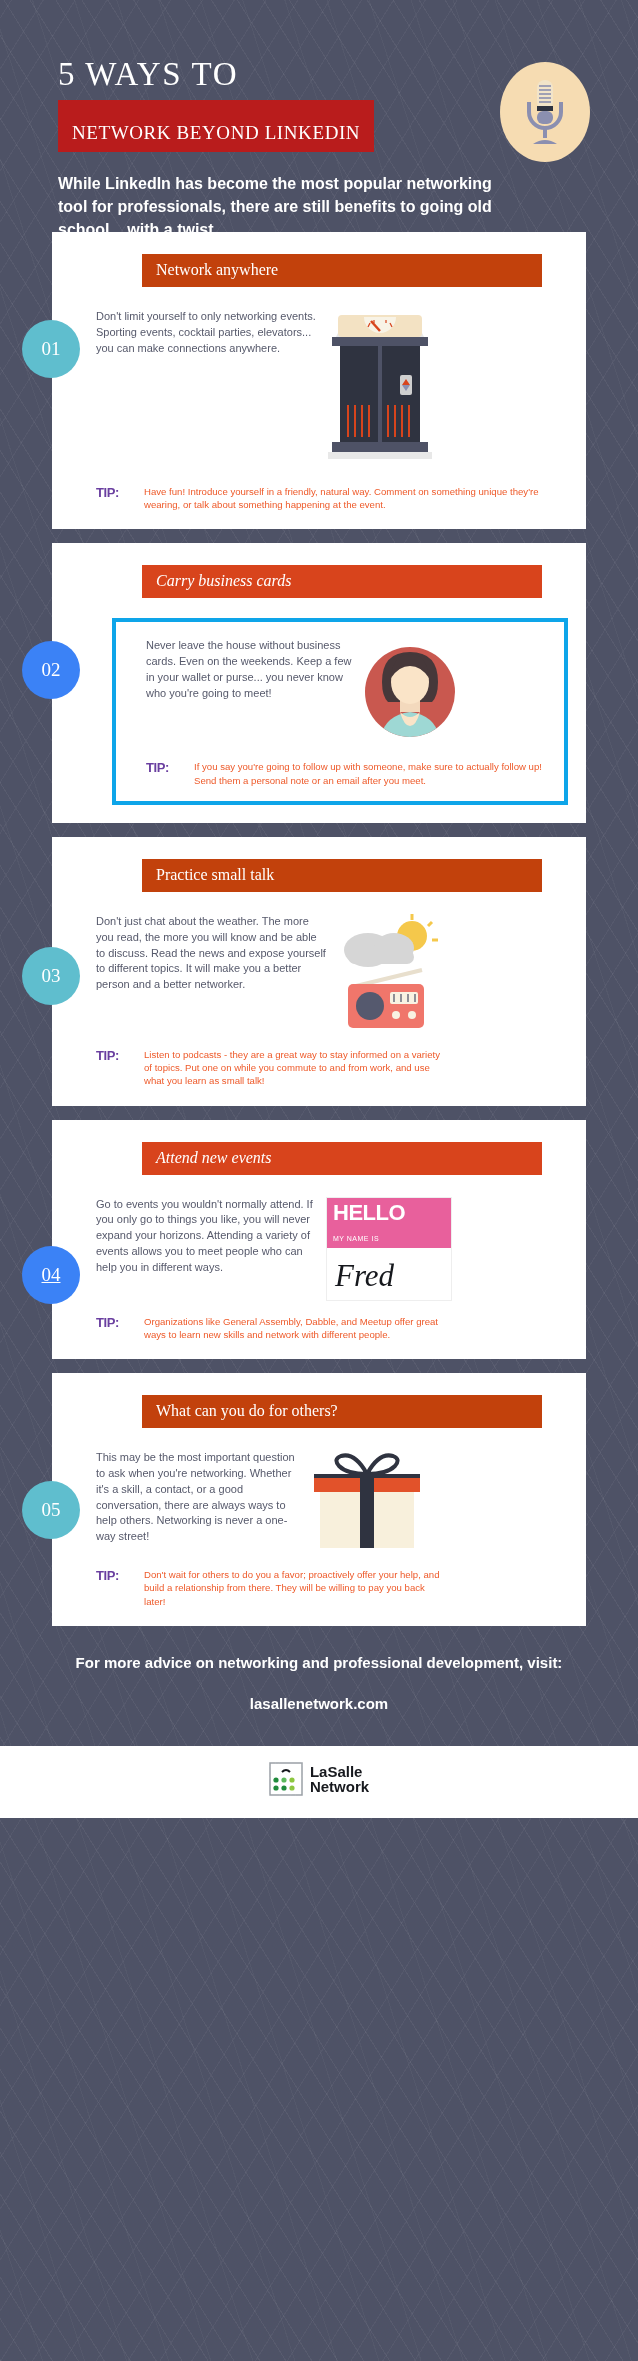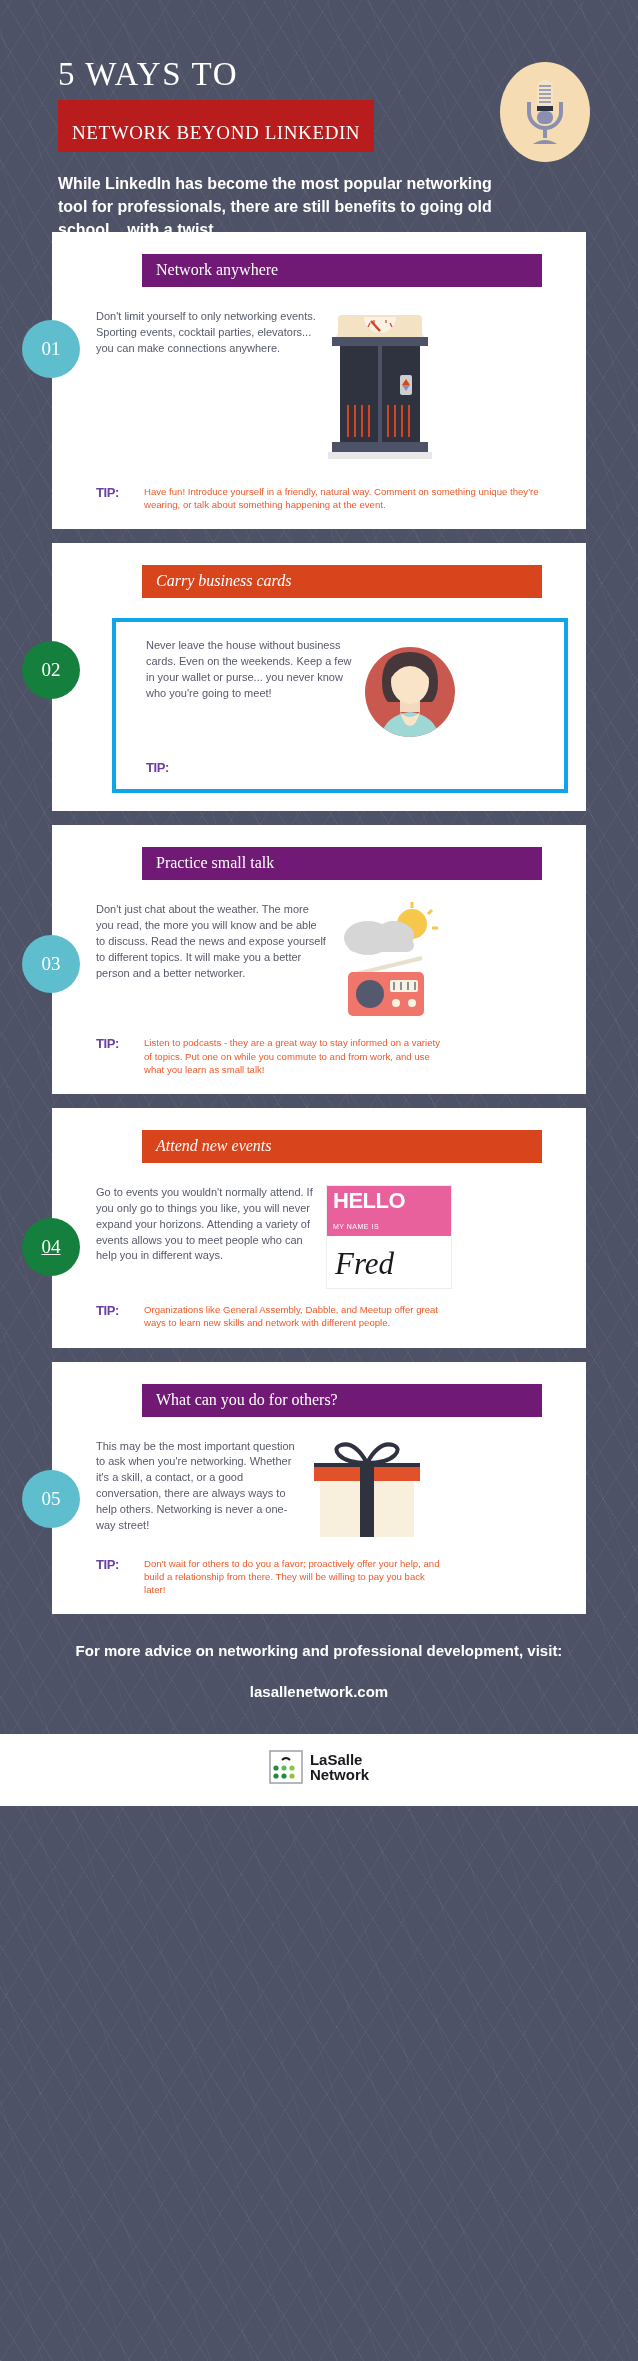--- a/index.html
+++ b/index.html
@@ -58,31 +58,31 @@
   }
   .card-gap { height:14px; background:transparent; }
 
   .banner {
     margin-left:90px; width:400px;
     color:#fff;
     font-family:"Liberation Serif", serif;
     font-size:16px;
     padding:7px 0 8px 14px;
   }
-  .banner.teal { background:#701a75; }
+  .banner.teal { background:#c2410c; }
   .banner.orange { background:#d8441c;font-style:italic; }
 
   .num {
     position:absolute; left:-30px;
     width:58px; height:58px; border-radius:50%;
     color:#fff; font-family:"Liberation Serif", serif;
     font-size:19px; display:flex; align-items:center; justify-content:center;
   }
   .num.teal { background:#5fbece; }
-  .num.orange { background:#15803d; }
+  .num.orange { background:#3b82f6; }
 
   .body-row { display:flex; align-items:flex-start; padding:22px 14px 0 44px; }
   .body-text { color:#56596b; font-size:11px; line-height:1.44; flex:0 0 auto; width:230px; }
   .art { flex:1; display:flex; justify-content:flex-start; align-items:flex-start; }
 
   .tip-row { display:flex; padding:14px 18px 0 44px; align-items:flex-start; }
   .tip-label { color:#6a3fa0; font-weight:bold; font-size:13px; letter-spacing:-.4px; width:48px; flex:none; }
   .tip-text { color:#ee5a2a; font-size:9.6px; line-height:1.38; }
 
   
@@ -190,20 +190,21 @@
               <ellipse cx="54" cy="44" rx="19" ry="22" fill="#fae4c8"></ellipse>
               <path d="M35 40 q2 -24 19 -24 q17 0 19 24 q-8 -12 -19 -12 q-11 0 -19 12z" fill="#46383a"></path>
               <path d="M24 108 q0 -30 30 -34 q30 4 30 34 z" fill="#9ed8d4"></path>
               <path d="M44 74 q10 10 20 0 q-4 14 -10 14 q-6 0 -10 -14z" fill="#fae4c8"></path>
             </g>
           </svg>
         </div>
       </div>
       <div class="tip-row">
         <div class="tip-label">TIP:</div>
+        <div class="tip-text">If you say you're going to follow up with someone, make sure to actually follow up! Send them a personal note or an email after you meet.</div>
       </div>
     </div>
   </div>
   <div class="card-gap"></div>
 
   <div class="card">
     <div class="num teal" style="top:110px;">03</div>
     <div class="banner teal">Practice small talk</div>
     <div class="body-row">
       <div class="body-text">Don't just chat about the weather. The more you read, the more you will know and be able to discuss. Read the news and expose yourself to different topics. It will make you a better person and a better networker.</div>
@@ -234,21 +235,21 @@
       </div>
     </div>
     <div class="tip-row">
       <div class="tip-label">TIP:</div>
       <div class="tip-text" style="width:300px;">Listen to podcasts - they are a great way to stay informed on a variety of topics. Put one on while you commute to and from work, and use what you learn as small talk!</div>
     </div>
   </div>
   <div class="card-gap"></div>
 
   <div class="card">
-    <div class="num orange" style="top:110px;text-decoration:underline;">04</div>
+    <div class="num orange" style="top:126px;text-decoration:underline;">04</div>
     <div class="banner orange">Attend new events</div>
     <div class="body-row">
       <div class="body-text">Go to events you wouldn't normally attend. If you only go to things you like, you will never expand your horizons. Attending a variety of events allows you to meet people who can help you in different ways.</div>
       <div class="art">
         <div style="width:126px;background:#fff;border:1px solid #eee;">
           <div style="background:#e8609c;padding:2px 0 1px 6px;">
             <span style="font-family:'Liberation Sans',sans-serif;font-weight:bold;font-size:22px;color:#fff;letter-spacing:-.5px;">HELLO</span>
           </div>
           <div style="background:#e8609c;padding:0 0 3px 6px;">
             <span style="font-size:7px;color:#fff;letter-spacing:.5px;">MY NAME IS</span>

